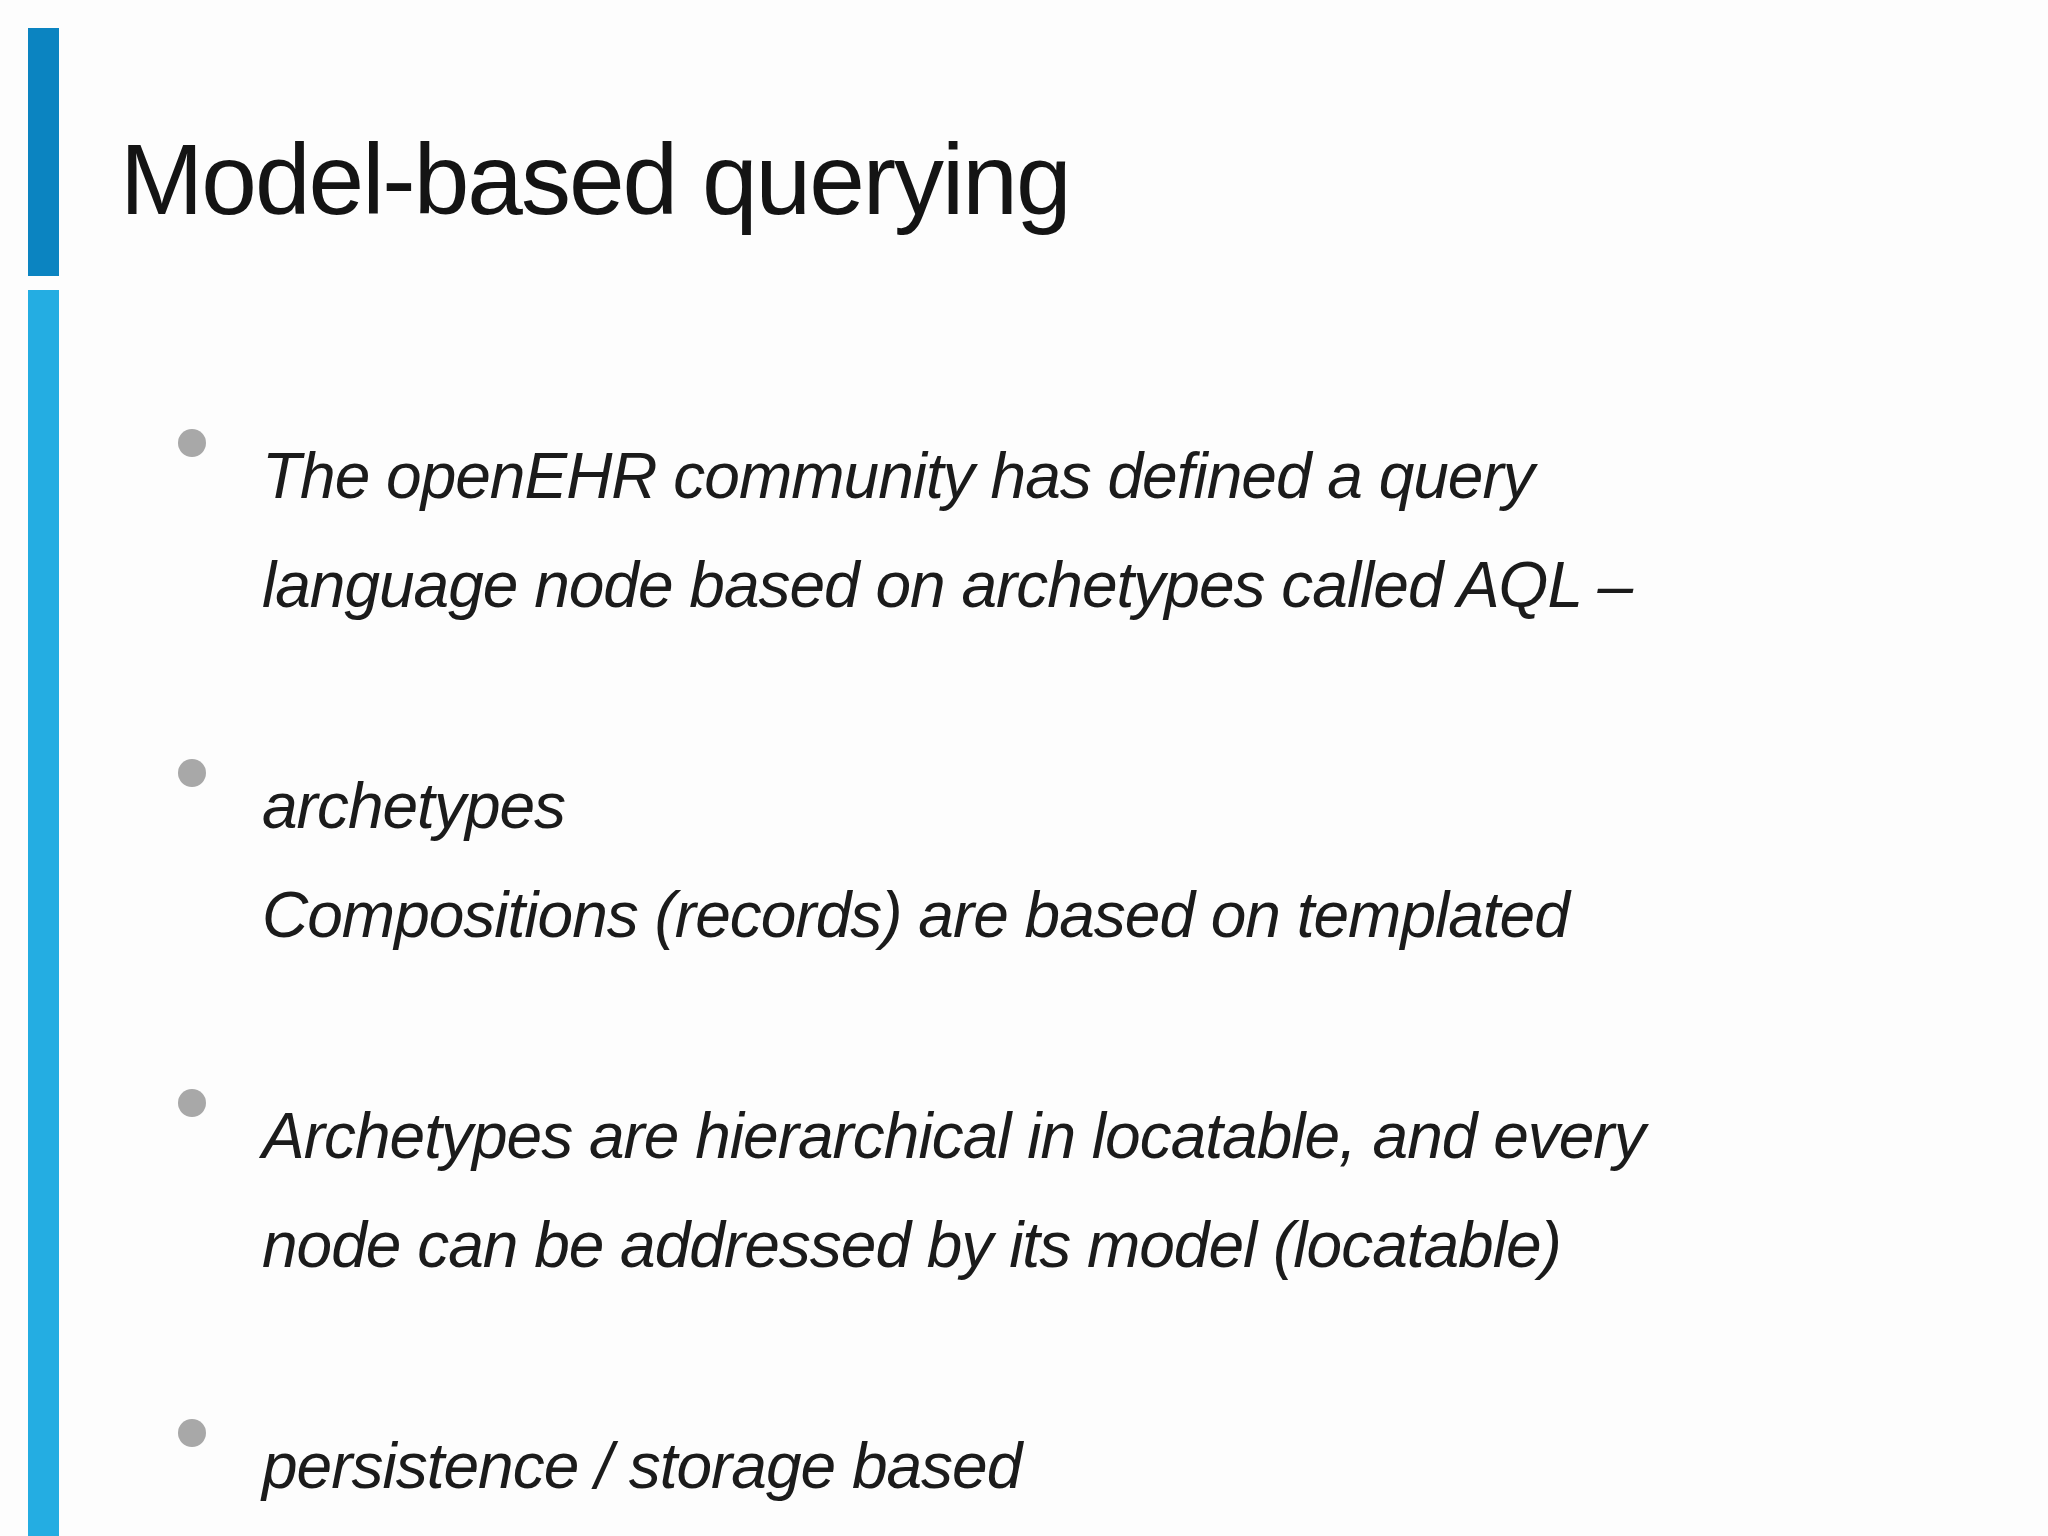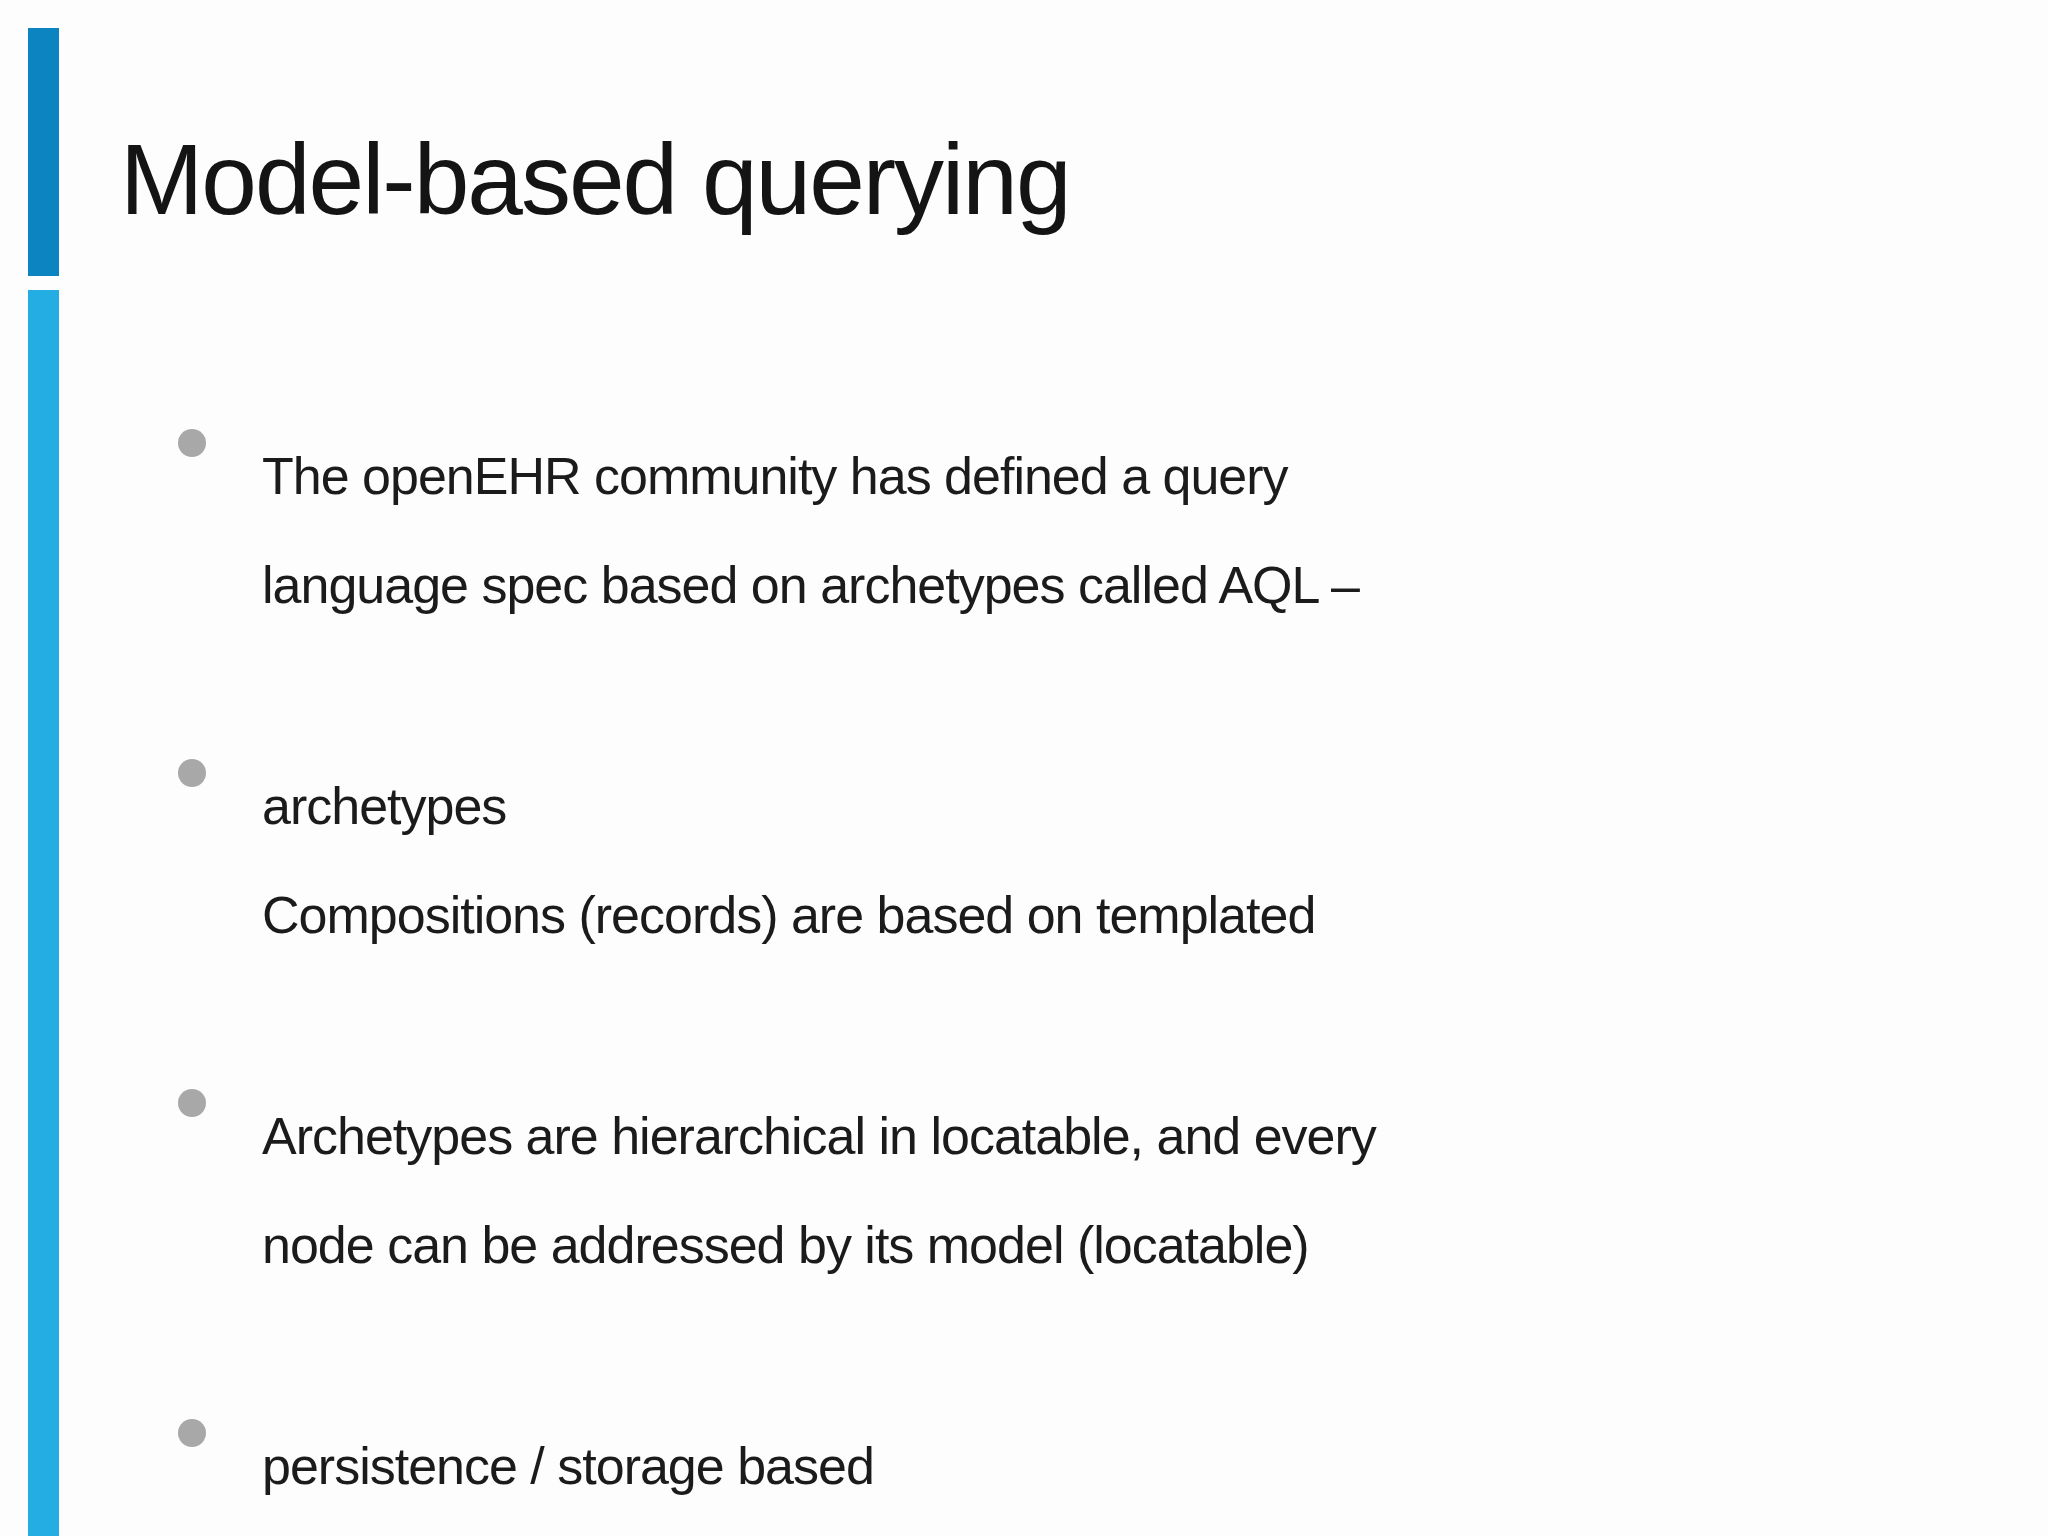--- a/index.html
+++ b/index.html
@@ -64,43 +64,44 @@
   .dot {
     flex: 0 0 auto;
     width: 18px;
     height: 18px;
     border-radius: 50%;
     background: var(--bullet-dot);
     margin-top: 21px;
     margin-right: 28px;
   }
   .text {
-    font-size: 52px;
+    font-size: 64px;
     line-height: 81px;
     letter-spacing: -1px;
     color: var(--body-text);
+    font-style: italic;
   }
   .line { white-space: nowrap; }
 </style>
 </head>
 <body>
 
 <div class="slide">
   <div class="bar bar-top"></div>
   <div class="bar bar-bottom"></div>
 
   <h1 class="title">Model-based querying</h1>
 
   <div class="bullets">
 
     <div class="bullet">
       <span class="dot"></span>
       <div class="text">
         <div class="line">The openEHR community has defined a query</div>
-        <div class="line">language spec based on archetypes called AQL –</div>
+        <div class="line">language node based on archetypes called AQL –</div>
       </div>
     </div>
 
     <div class="bullet">
       <span class="dot"></span>
       <div class="text">
         <div class="line">archetypes</div>
         <div class="line">Compositions (records) are based on templated</div>
       </div>
     </div>

